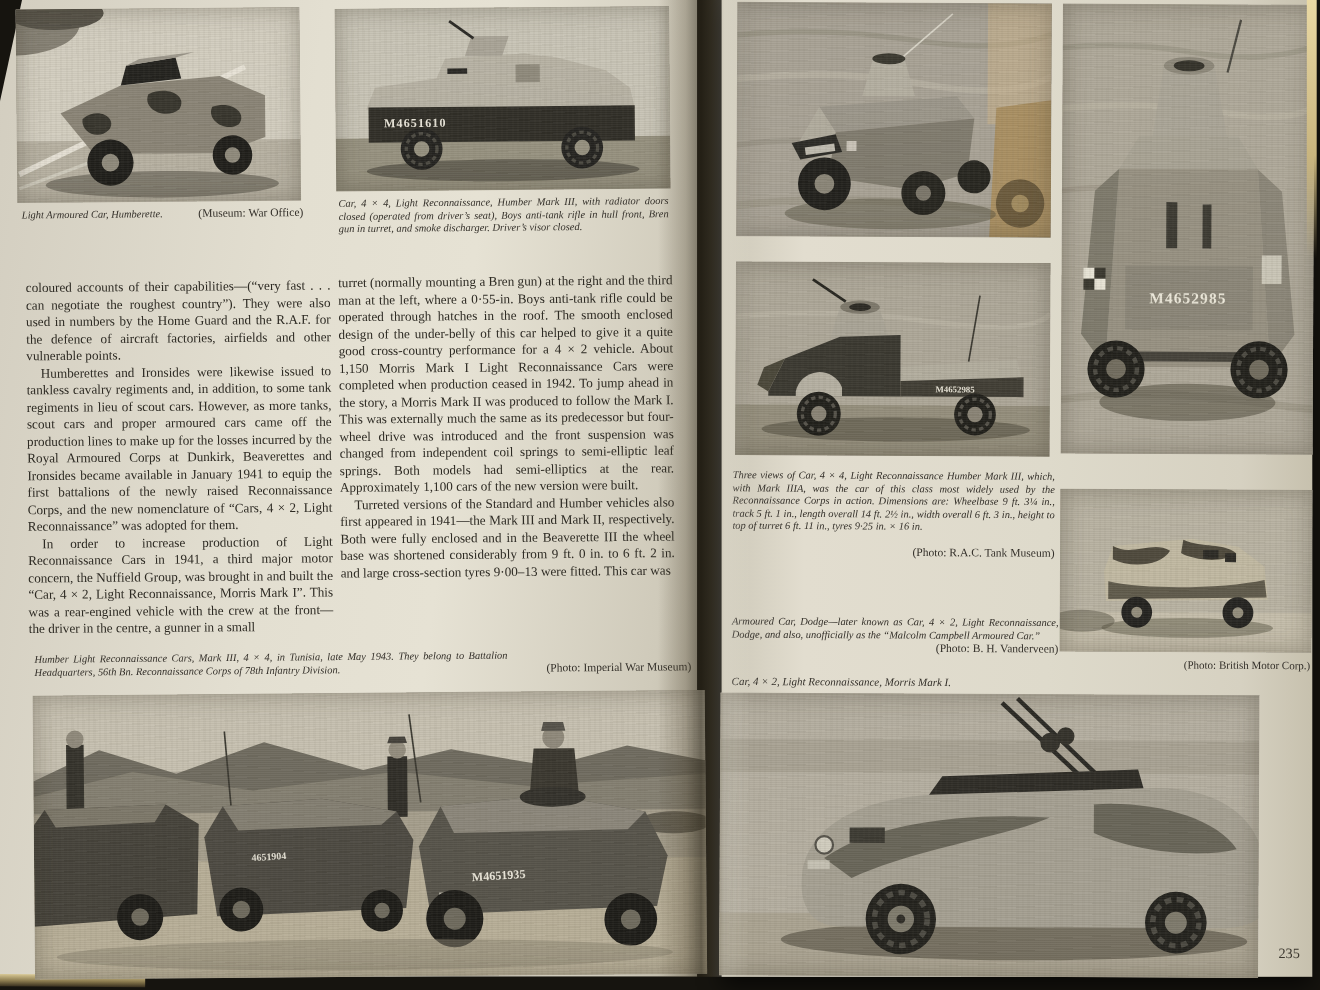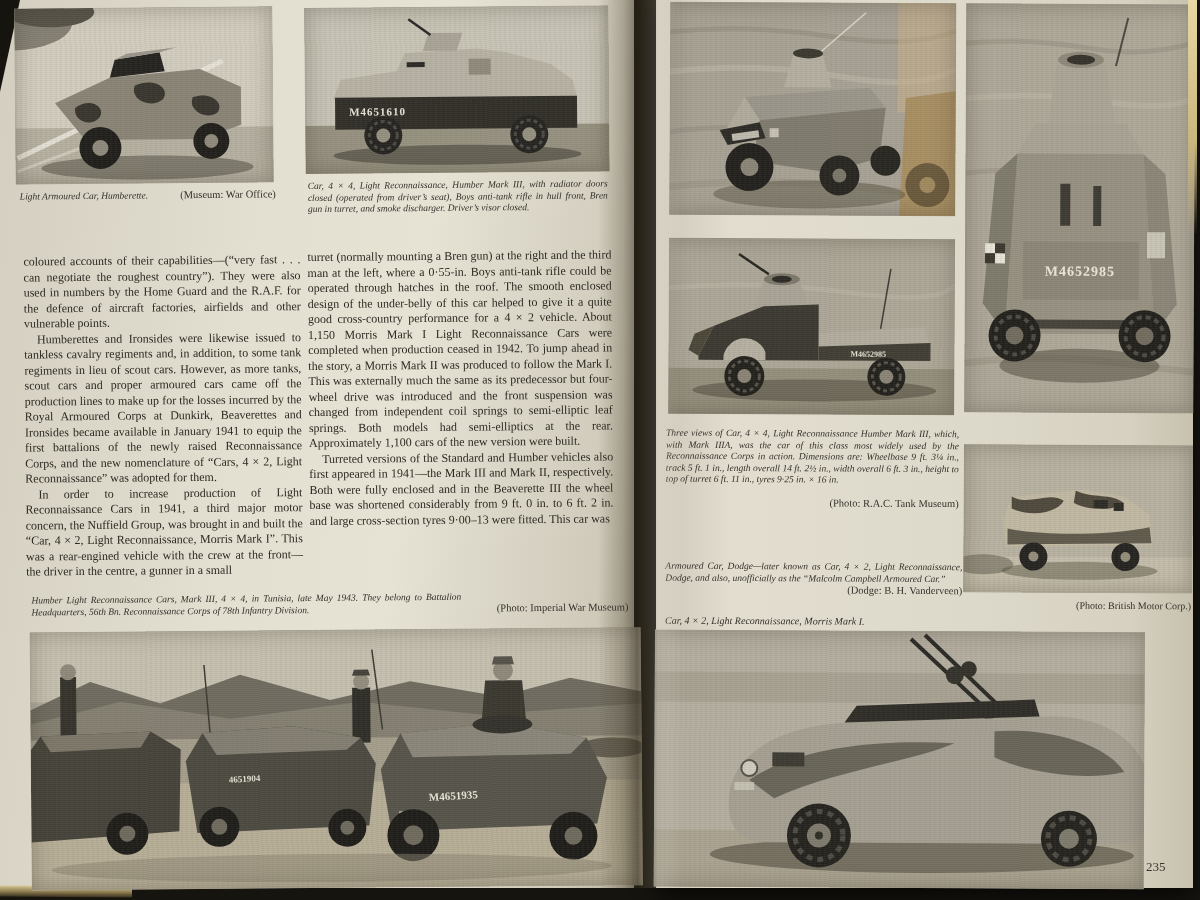--- a/index.html
+++ b/index.html
@@ -41,21 +41,21 @@
   .cap{position:absolute;font-style:italic;font-size:9.5px;line-height:11.5px;color:#34302a;text-align:justify;}
   .credit{font-style:normal;font-size:10.5px;color:#34302a;}
   .caprow{position:absolute;display:flex;justify-content:space-between;align-items:baseline;}
   .caprow .cap-inline{font-style:italic;font-size:9.5px;color:#34302a;}
   .bodycol{position:absolute;font-size:12px;line-height:15.5px;text-align:justify;color:#2d2a23;}
   .bodycol p{margin:0;}
   .bodycol p.ind{text-indent:13px;}
   .abs{position:absolute;}
   .rot-l{transform:rotate(-.5deg);transform-origin:50% 50%;}
   .rot-r{transform:rotate(.3deg);transform-origin:50% 50%;}
-  .pagenum{position:absolute;left:1146px;top:859px;width:52px;font-size:13px;color:#3b372e;z-index:7;}
+  .pagenum{position:absolute;left:1146px;top:859px;width:52px;text-align:center;font-size:13px;color:#3b372e;z-index:7;}
 </style>
 </head>
 <body>
 
 <div class="page page-left"></div>
 <div class="rot-l abs" style="left:0;top:0;width:634px;height:888px;z-index:2;">
 
   <div class="photo" style="left:18px;top:6px;width:258px;height:176px;">
     <svg viewBox="0 0 258 176">
       <rect x="0" y="0" width="258" height="176" fill="#d2cdbf"></rect>
@@ -283,21 +283,21 @@
       <circle cx="70" cy="112" r="14" fill="#242320"></circle>
         <circle cx="70" cy="112" r="5" fill="#938d7c"></circle>
       <circle cx="162" cy="112" r="14" fill="#242320"></circle>
         <circle cx="162" cy="112" r="5" fill="#938d7c"></circle>
     </svg>
   </div>
   <div class="credit" style="position:absolute;left:308px;top:599px;width:228px;text-align:right;font-size:10px;">(Photo: British Motor Corp.)</div>
 
   <div class="abs" style="left:10px;top:562px;width:297px;">
     <div class="cap" style="position:static;">Armoured Car, Dodge—later known as Car, 4 × 2, Light Reconnaissance, Dodge, and also, unofficially as the “Malcolm Campbell Armoured Car.”</div>
-    <div class="credit" style="position:absolute;right:0;top:23px;">(Dodge: B. H. Vanderveen)</div>
+    <div class="credit" style="position:absolute;right:0;top:23px;">(Photo: B. H. Vanderveen)</div>
   </div>
 
   <div class="cap" style="left:10px;top:616px;width:300px;font-size:10px;">Car, 4 × 2, Light Reconnaissance, Morris Mark I.</div>
 
   <div class="photo" style="left:0px;top:631px;width:490px;height:257px;">
     <svg viewBox="0 0 490 257">
       <rect x="0" y="0" width="490" height="257" fill="#b4aea0"></rect>
       <rect x="0" y="42" width="490" height="30" fill="#a29c8d" opacity=".7"></rect>
       <rect x="0" y="200" width="490" height="57" fill="#aaa391"></rect>
       <ellipse cx="268" cy="224" rx="212" ry="18" fill="#3f3b30" opacity=".5"></ellipse>

